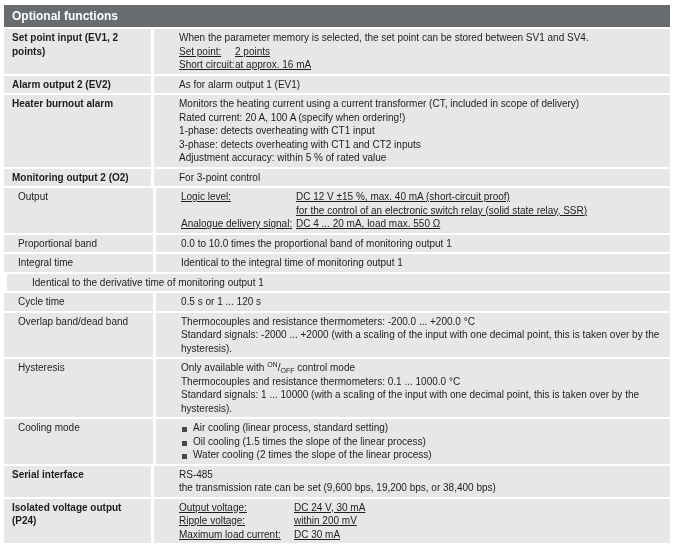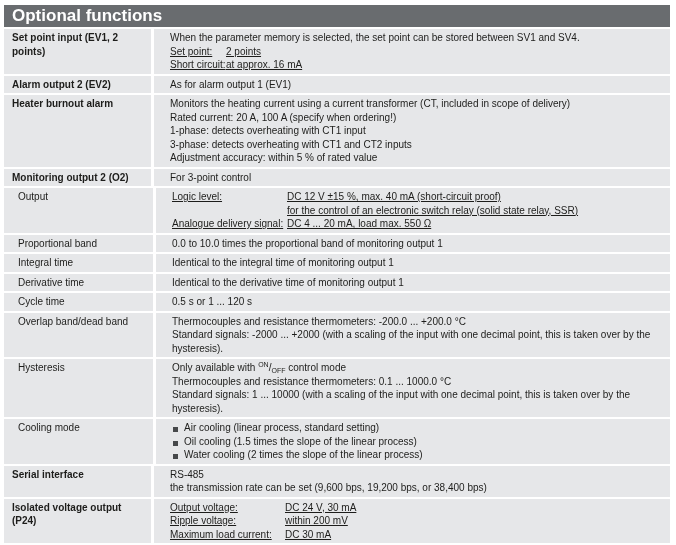--- a/index.html
+++ b/index.html
@@ -6,32 +6,32 @@
   body{
     width:676px;height:545px;background:#ffffff;
     font-family:"Liberation Sans","DejaVu Sans",sans-serif;
     font-size:10px;line-height:13.5px;color:var(--text,#1d1d1b);
     -webkit-font-smoothing:antialiased;
   }
   .sheet{position:relative;width:676px;height:545px;overflow:hidden;}
   .table{position:absolute;left:4px;top:5px;width:666px;}
   .thead{
     background:var(--header-bg,#696c6f);color:var(--header-text,#ffffff);
-    font-weight:bold;font-size:17px;line-height:14px;
+    font-weight:bold;font-size:12px;line-height:14px;
     padding:4px 8px;height:14px;
   }
   .row{display:flex;margin-top:2px;align-items:stretch;}
   .c1{
     width:135px;flex:0 0 auto;background:var(--cell-bg,#e6e7e9);
     padding:2px 4px 2px 8px;font-weight:bold;
   }
   .row.sub .c1{padding-left:14px;font-weight:normal;width:131px;}
   .c2{
     flex:1 1 auto;background:var(--cell-bg,#e6e7e9);
-    margin-left:3px;padding:2px 8px 2px 16px;min-width:0;
+    margin-left:3px;padding:2px 8px 2px 25px;min-width:0;
   }
   .line{min-height:13.5px;}
   .pair{display:flex;text-decoration:underline;}
   .pair .k{flex:0 0 auto;display:inline-block;min-width:115px;white-space:pre;}
   .pair.narrow .k{min-width:56px;}
   .pair .v{flex:1 1 auto;min-width:0;}
   .bline{display:flex;align-items:center;}
   .sq{
     flex:0 0 auto;width:5px;height:5px;margin:4px 6px 0 1px;
     background:var(--bullet,#46484a);
@@ -115,21 +115,20 @@
     </div>
 
     <div class="row sub">
       <div class="c1">Integral time</div>
       <div class="c2">
         <div class="line">Identical to the integral time of monitoring output 1</div>
       </div>
     </div>
 
     <div class="row sub">
-      <div class="c1">Derivative time</div>
       <div class="c2">
         <div class="line">Identical to the derivative time of monitoring output 1</div>
       </div>
     </div>
 
     <div class="row sub">
       <div class="c1">Cycle time</div>
       <div class="c2">
         <div class="line">0.5 s or 1 ... 120 s</div>
       </div>

